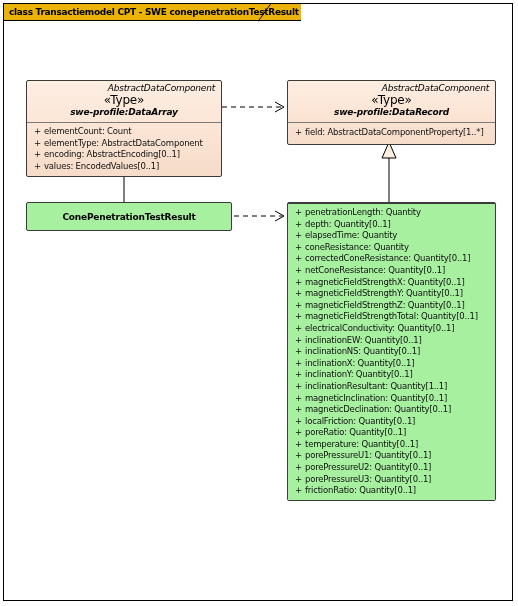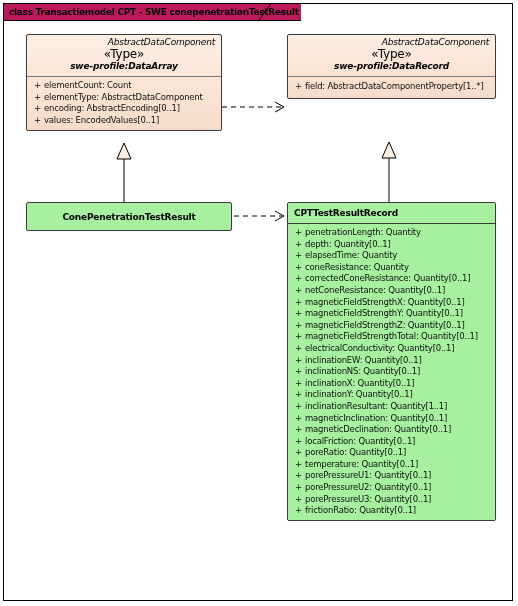--- a/index.html
+++ b/index.html
@@ -31,21 +31,21 @@
     border: 1px solid #000000;
     box-sizing: border-box;
     background: transparent;
   }
   .frame-tab {
     position: absolute;
     left: 3px;
     top: 3px;
     height: 18px;
     box-sizing: border-box;
-    background: #be185d;
+    background: #eab308;
     border-top: 1px solid #000000;
     border-left: 1px solid #000000;
     border-bottom: 1px solid #000000;
     padding: 0 2px 0 5px;
     display: flex;
     align-items: center;
     white-space: nowrap;
   }
   .frame-tab-label {
     font-size: 9px;
@@ -75,20 +75,21 @@
     right: -3px;
     bottom: -3px;
     background: #b9b9b9;
     z-index: -1;
     border-radius: 2px;
   }
 
   
   .box-tan {
     background: linear-gradient(to bottom, #fdeee2 0%, #fbe4d4 55%, #f6dcc9 100%);
+    margin-top: 46px;
   }
   .box-tan .sect-head {
     padding: 2px 6px 4px 6px;
   }
   .box-tan .sect-body {
     border-top: 1px solid #7a7a7a;
     padding: 3px 4px 4px 4px;
   }
 
   
@@ -245,23 +246,20 @@
     </div>
   </div>
 
   <div class="umlbox box-green" style="left:26px; top:202px; width:206px; height:29px; display:flex; align-items:center; justify-content:center;">
     <div class="shadow"></div>
     <div class="cls-title-green">ConePenetrationTestResult</div>
   </div>
 
   <div class="umlbox box-green" style="left:287px; top:202px; width:209px;">
     <div class="shadow"></div>
-    <div class="sect-head">
-      <div class="cls-title-green">CPTTestResultRecord</div>
-    </div>
     <div class="sect-body">
       <div class="attr">
         <span class="vis">+</span>
         <span class="sig">penetrationLength: Quantity</span>
       </div>
       <div id="voidable-attrs">
           <div class="attr">
             <span class="vis">+</span>
             <span class="sig">depth: Quantity[0..1]</span>
           </div>

